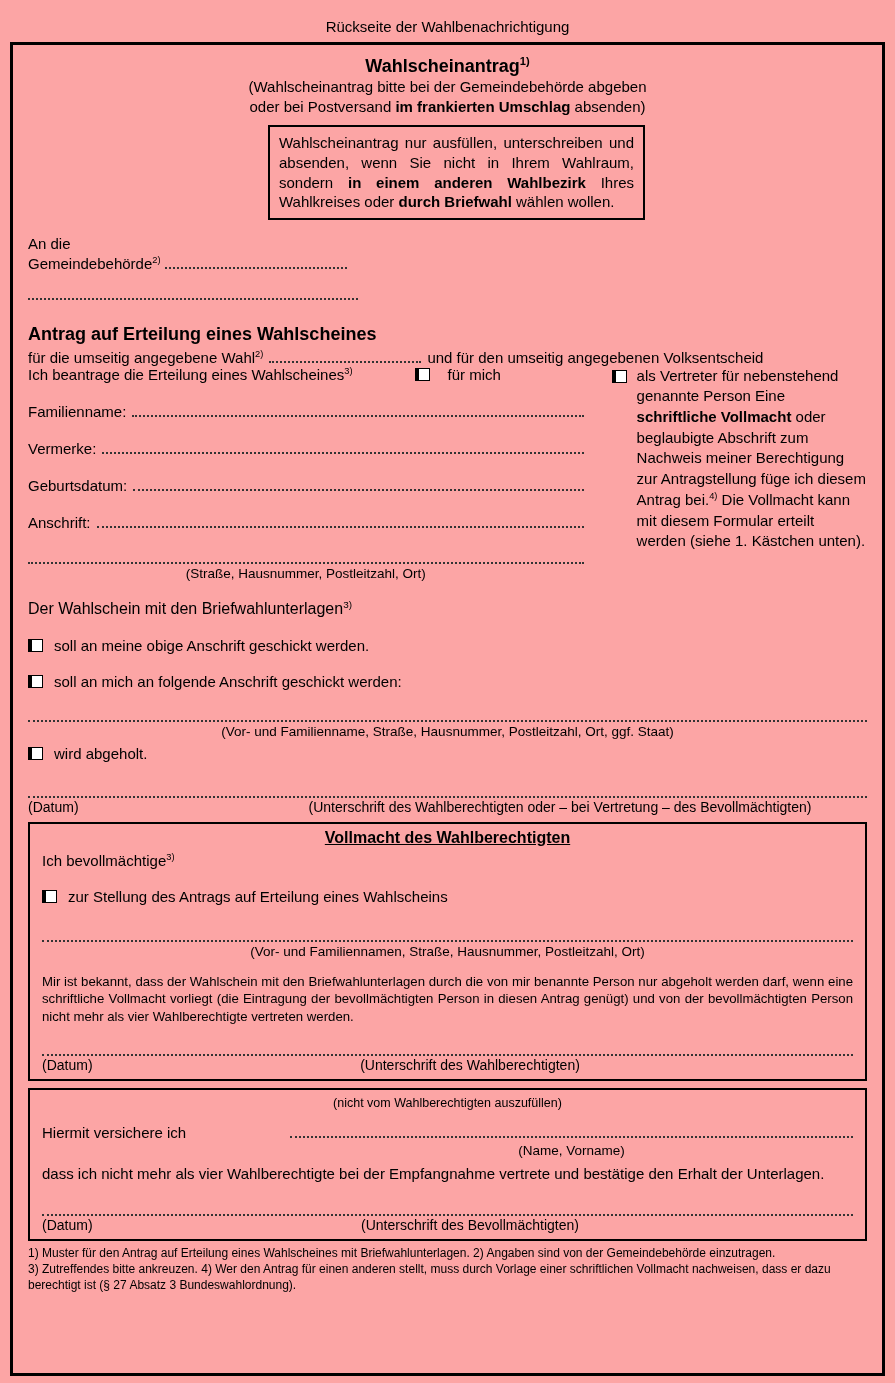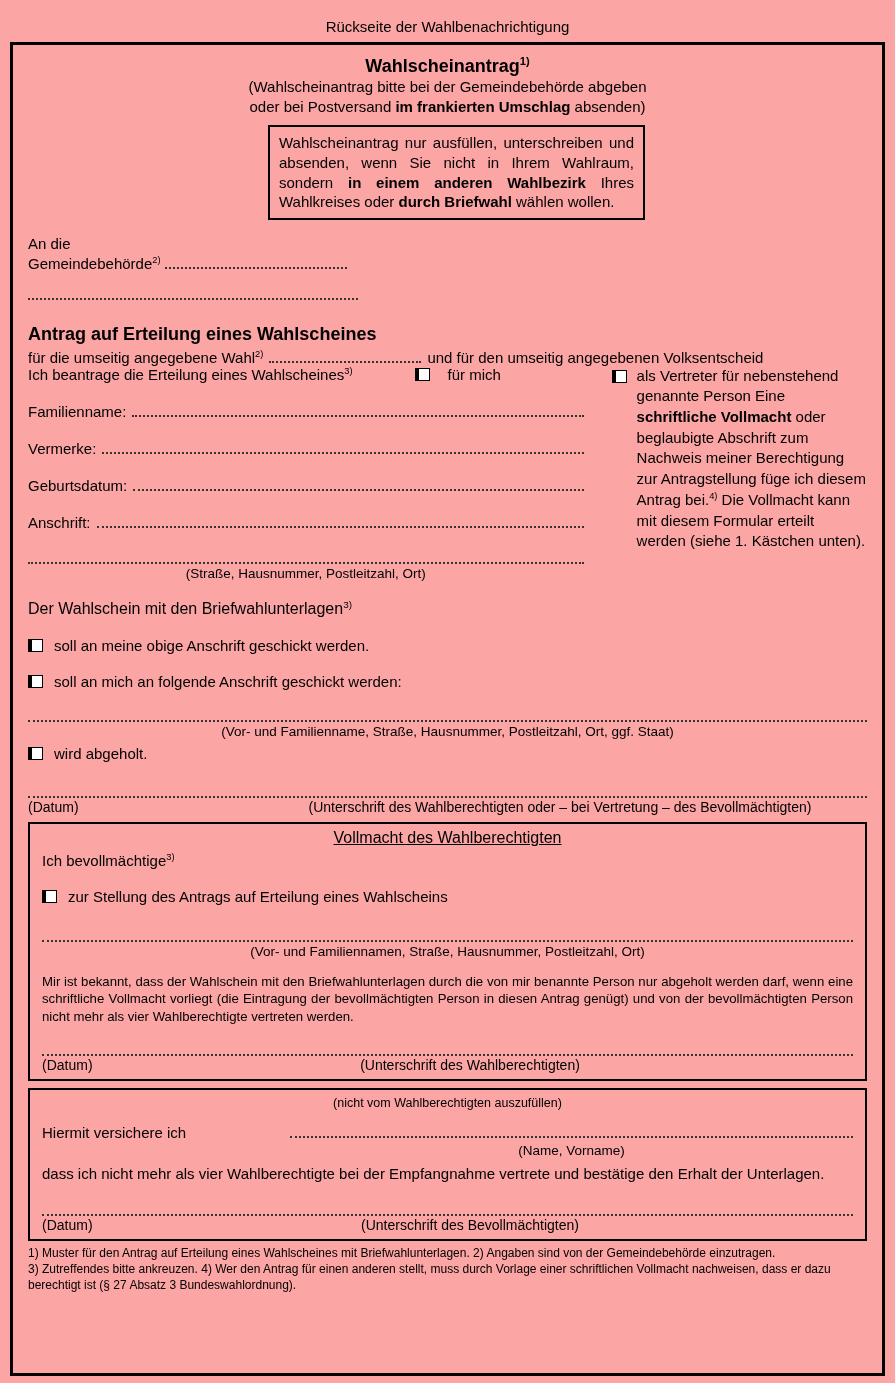--- a/index.html
+++ b/index.html
@@ -36,21 +36,21 @@
   .rep{display:flex;gap:10px;}
   .rep .cb{margin-top:4px;}
   .section{font-size:15px;}
   .delivery-intro{margin-top:18px;font-size:16px;}
   .cb-row{display:flex;align-items:center;gap:11px;font-size:15px;margin-top:19px;}
   .full-dots{margin-top:17px;}
   .sig-row{display:flex;font-size:14px;margin-top:1px;}
   .sig-row .datum{width:225px;}
   .sig-row .sigcap{flex:1;text-align:center;}
   .inner-box{border:2px solid #000;margin-top:7px;padding:5px 12px 6px 12px;}
-  .box-heading{font-size:16px;font-weight:normal;text-decoration:underline;text-align:center;}
+  .box-heading{font-size:16px;font-weight:bold;text-decoration:underline;text-align:center;}
   .box-subheading{font-size:12.5px;text-align:center;margin-top:1px;}
   .note-par{font-size:13.2px;line-height:1.32;text-align:justify;margin-top:14px;}
   .assure-row{display:flex;align-items:baseline;font-size:15px;margin-top:14px;}
   .assure-row .lbl{width:248px;flex:none;}
   .assure-row .inline-dots{flex:1;}
   .name-cap-row{margin-left:248px;}
   .statement{font-size:15px;line-height:1.35;margin-top:6px;}
   .footnotes{font-size:12px;line-height:1.3;margin-top:5px;}
   .footnotes p{margin:0 0 1px 0;}
 </style>

